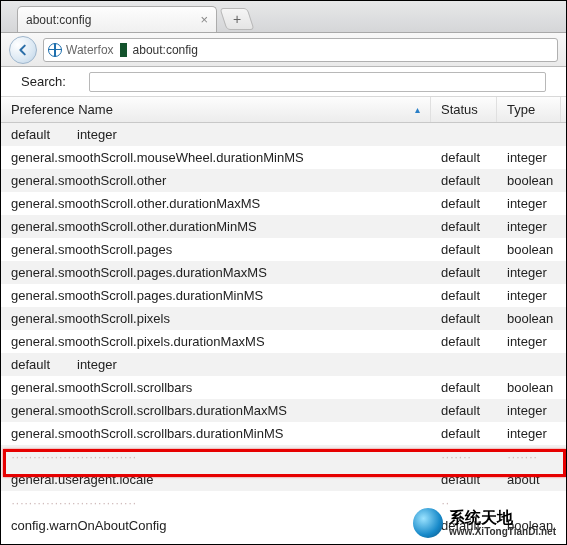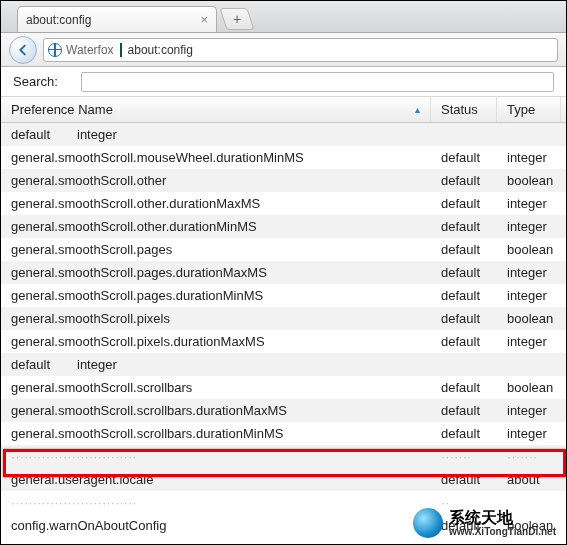--- a/index.html
+++ b/index.html
@@ -93,21 +93,21 @@
     align-items: center;
     padding: 0 4px;
     font-size: 12px;
     color: #333;
   }
   .site-id {
     display: flex;
     align-items: center;
     gap: 4px;
     padding-right: 6px;
-    border-right: 2px solid #14532d;
+    border-right: 7px solid #14532d;
     margin-right: 6px;
     color: #666;
   }
   .globe {
     width: 14px; height: 14px;
     border: 1.5px solid #1e6fad;
     border-radius: 50%;
     position: relative;
   }
   .globe::before {
@@ -121,21 +121,21 @@
     position: absolute;
     top: 5px; left: -1px; height: 1.5px; width: 14px;
     background: #1e6fad;
   }
 
   
   .search-row {
     height: 30px;
     display: flex;
     align-items: center;
-    padding: 0 12px;
+    padding: 0 20px;
     gap: 23px;
     border-bottom: 1px solid #d8d8d8;
     background: #fff;
   }
   .search-row label { color: #222; }
   .search-row input {
     flex: 1;
     height: 20px;
     border: 1px solid #b8b8b8;
     border-radius: 2px;

